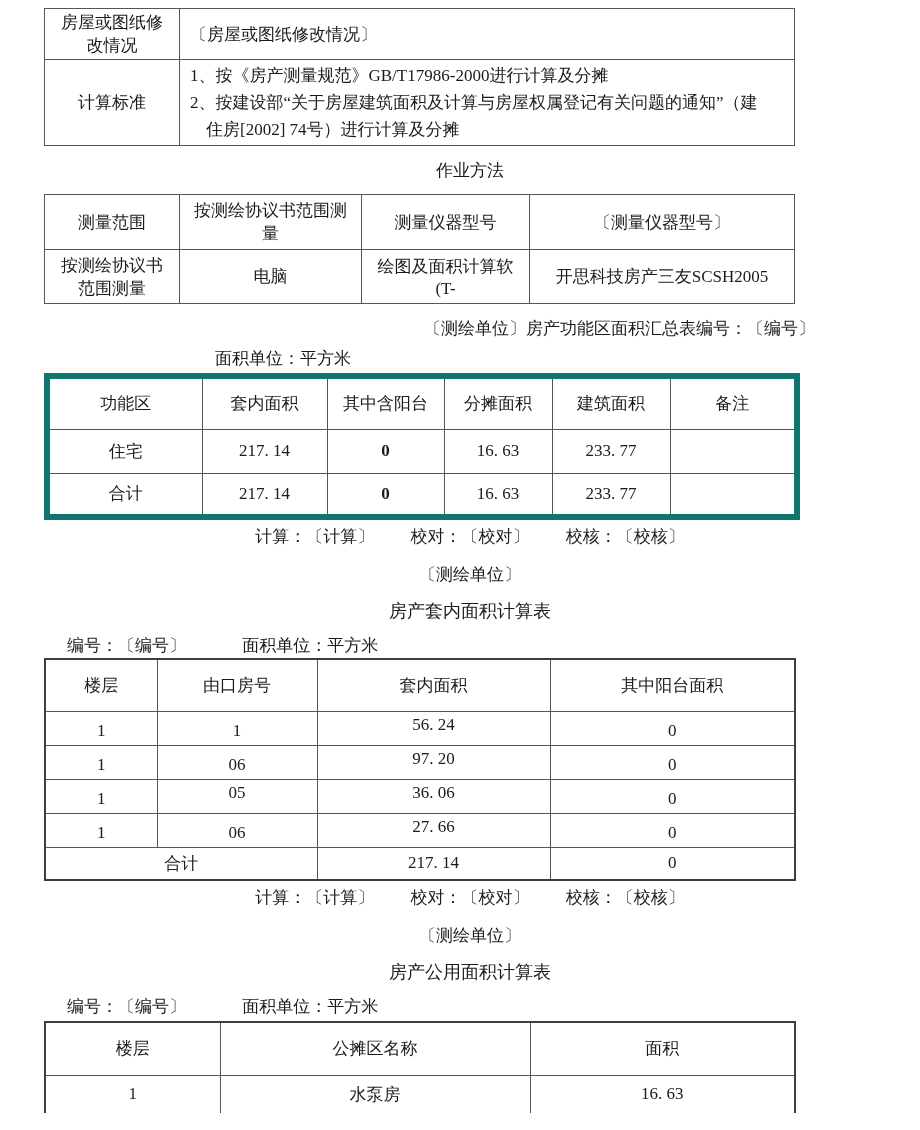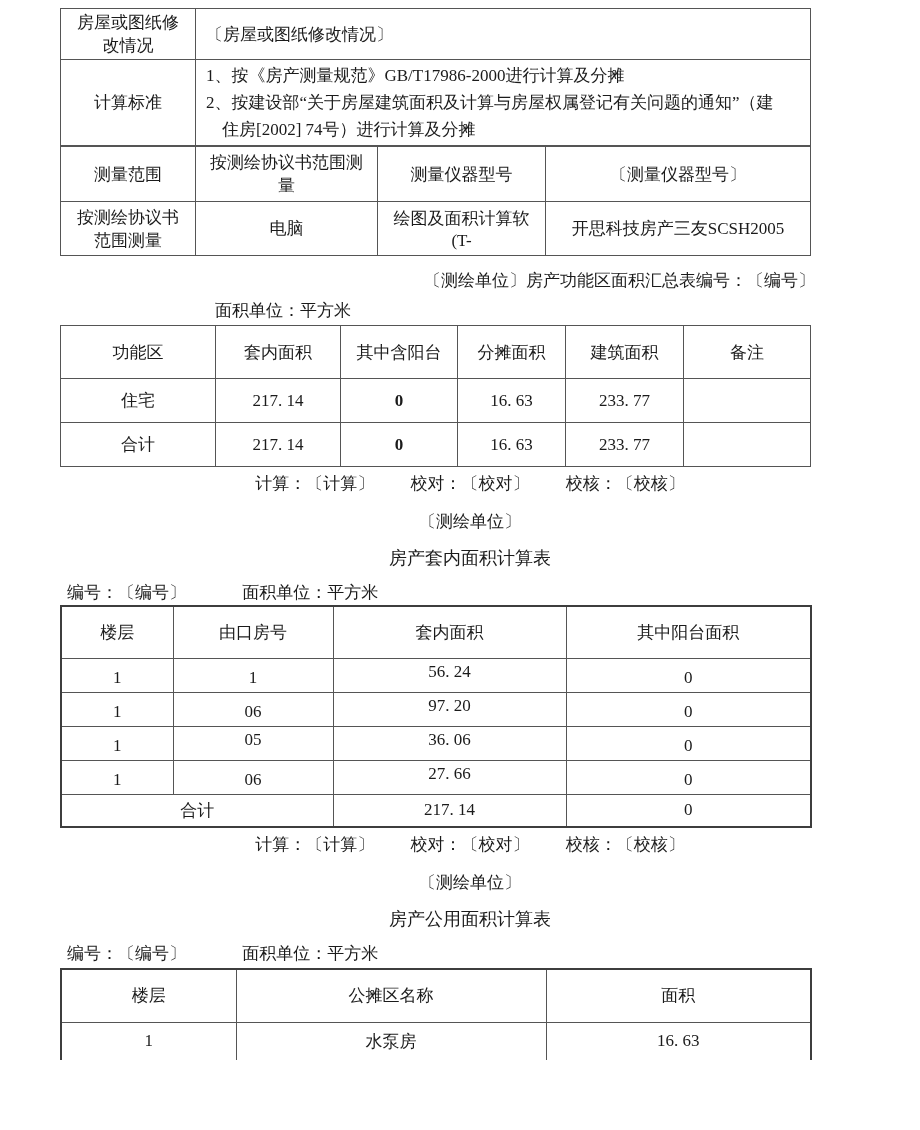--- a/index.html
+++ b/index.html
@@ -4,21 +4,21 @@
 <style>
   * { box-sizing: border-box; }
   html, body { margin: 0; padding: 0; }
   body {
     width: 920px; height: 1130px; background: #ffffff;
     font-family: "Liberation Serif", "DejaVu Serif", serif;
     color: #1b1b1b; font-size: 17px;
   }
   .sheet { position: relative; width: 920px; height: 1130px; overflow: hidden; background:#fff; }
 
-  table { border-collapse: collapse; table-layout: fixed; margin-left: 60px; width: 750px; }
+  table { border-collapse: collapse; table-layout: fixed; margin-left: 44px; width: 750px; }
   td, th { border: 1px solid #555; font-weight: normal; font-size: 17px;
            text-align: center; vertical-align: middle; padding: 2px 8px; color:#1b1b1b; }
   .left { text-align: left; }
   .bold { font-weight: bold; }
 
   
   .tbl-a { margin-top: 8px; }
   .tbl-a .r1 { height: 49px; }
   .tbl-a .r2 { height: 80px; }
   .tbl-a td.val { text-align: left; padding-left: 10px; }
@@ -31,21 +31,21 @@
 
   .tbl-b .rb1 { height: 55px; }
   .tbl-b .rb2 { height: 53px; }
   .tbl-b .rb3 { height: 54px; }
   .soft-cell { line-height: 22px; padding-bottom: 0; }
 
   .right-title { width: 750px; margin-left: 95px; margin-top: 13px;
     text-align: right; padding-right: 30px; height: 22px; }
   .unit-line-c { margin-left: 215px; margin-top: 8px; height: 22px; }
 
-  .tbl-c { margin-top: 4px; border: 1px solid #0f766e; }
+  .tbl-c { margin-top: 4px; border: 6px solid #0f766e; }
   .tbl-c .hr { height: 53px; }
   .tbl-c .dr { height: 44px; }
 
   .sign-line { width: 750px; margin-left: 95px; margin-top: 5px; height: 24px;
     text-align: center; }
   .sign-line .g1 { margin-right: 32px; }
   .sign-line .g2 { margin-right: 32px; }
 
   .center-line { width: 750px; margin-left: 95px; text-align: center; }
   .org-line { margin-top: 14px; height: 24px; }
@@ -91,20 +91,21 @@
             <span>2、按建设部“关于房屋建筑面积及计算与房屋权属登记有关问题的通知”</span>
             <span>（建</span>
           </div>
           <div class="indent">住房[2002] 74号）进行计算及分摊</div>
         </div>
       </td>
     </tr>
   </tbody>
     </table>
 
+  <div class="method-band">作业方法</div>
 
   <table class="tbl-b">
     <colgroup>
         <col style="width:135px">
         <col style="width:182px">
         <col style="width:168px">
         <col style="width:265px">
       </colgroup>
     <tbody>
         <tr class="rb1">

